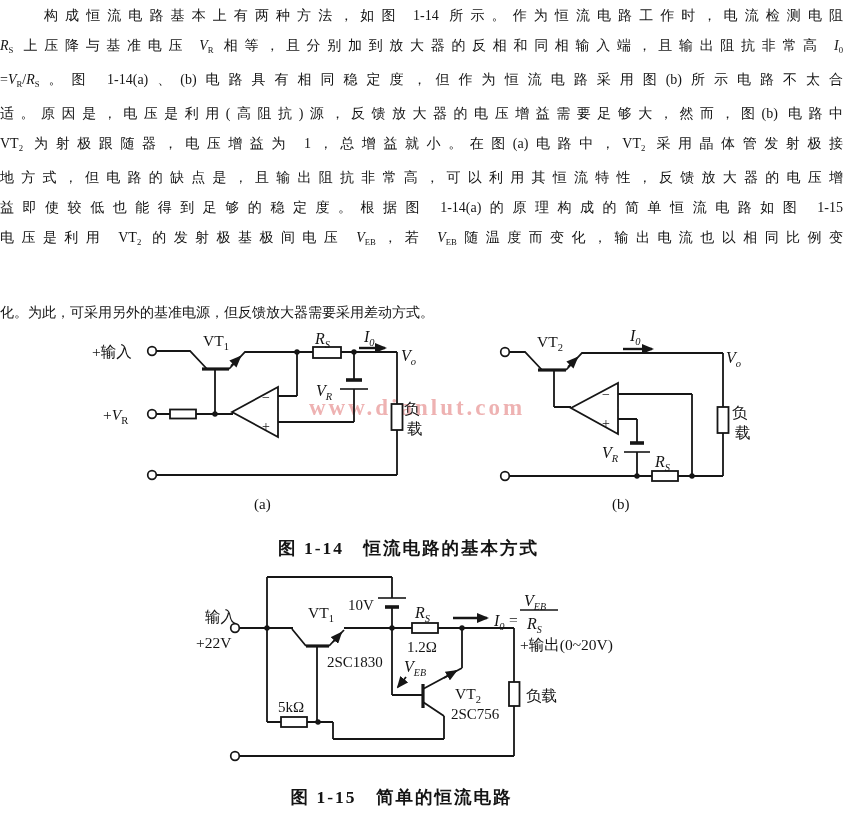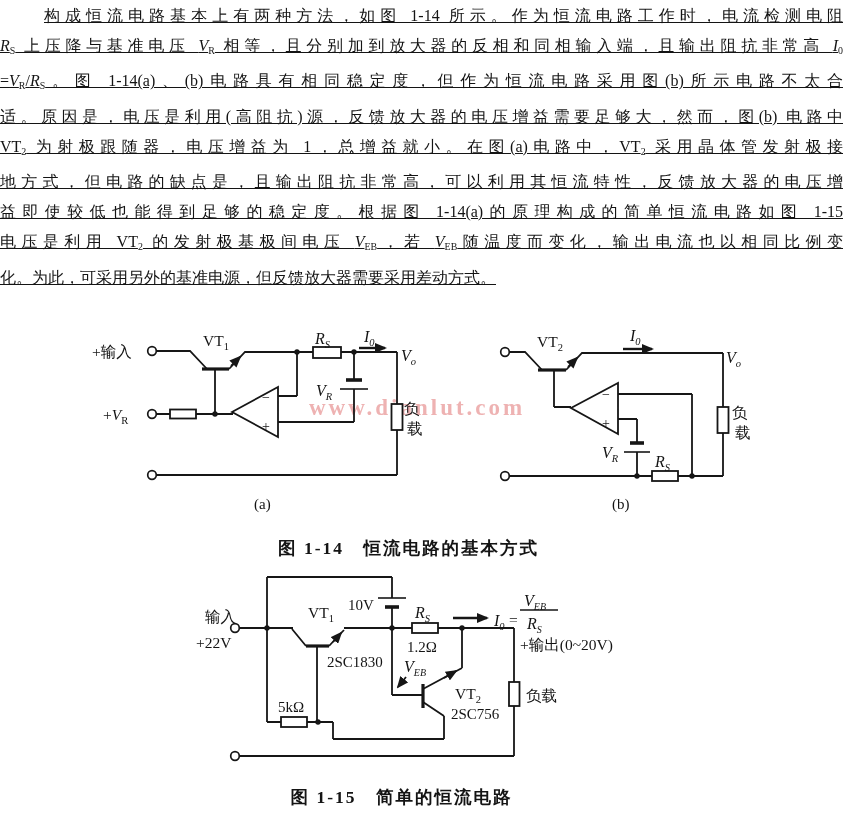--- a/index.html
+++ b/index.html
@@ -2,25 +2,25 @@
 <html><head>
 <meta charset="utf-8">
 <style>
   html,body{margin:0;padding:0;}
   body{
     width:843px;height:813px;position:relative;background:#ffffff;
     font-family:"Liberation Serif","DejaVu Serif",serif;overflow:hidden;
   }
   .para{position:absolute;top:1px;left:0;width:843px;color:#141414;}
   .line{
-    font-size:16px;line-height:30.2px;text-align:justify;text-align-last:justify;
-    word-break:break-all;white-space:normal;text-decoration:underline;
+    font-size:14px;line-height:30.2px;text-align:justify;text-align-last:justify;
+    word-break:break-all;white-space:normal;
   }
   .line.indent{text-indent:44px;}
-  .line.last{text-align:left;text-align-last:auto;}
+  .line.last{text-align:left;text-align-last:auto;margin-top:41px;}
   .sub{font-size:0.62em;vertical-align:-0.3em;}
   .var{font-style:italic;}
   .watermark{
     position:absolute;left:309px;top:395px;z-index:1;
     font-size:23px;letter-spacing:3px;font-weight:bold;
     opacity:0.65;user-select:none;
   }
   svg.circuits{position:absolute;left:0;top:0;z-index:2;}
   .caption{
     position:absolute;left:0;width:843px;text-align:center;color:#141414;

